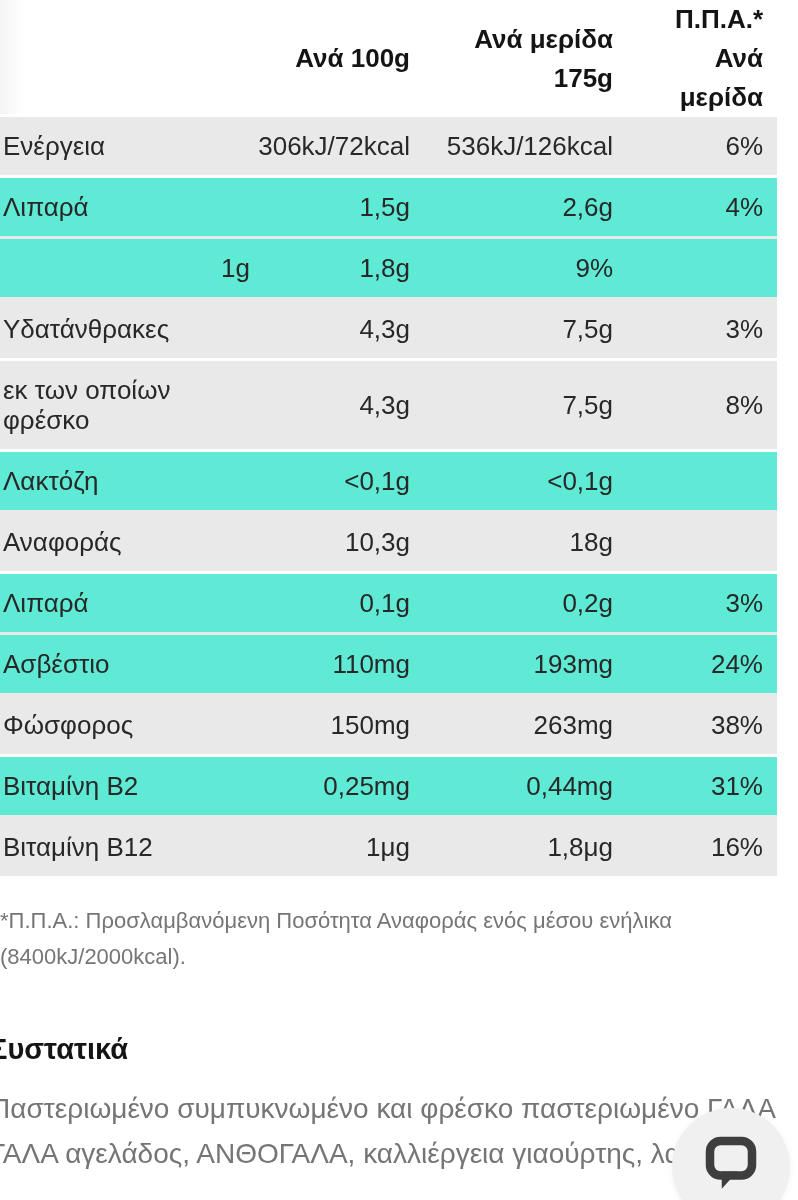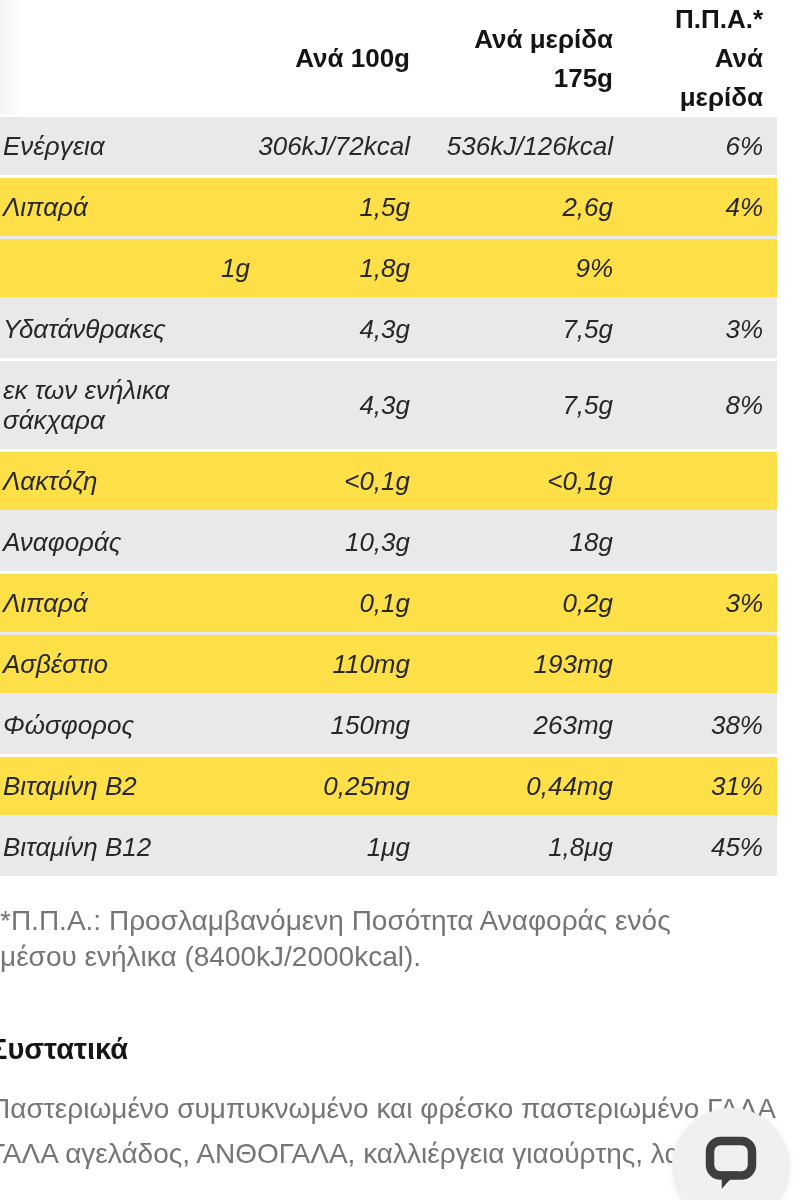--- a/index.html
+++ b/index.html
@@ -40,33 +40,33 @@
   .thead .cell{text-align:right;}
   .thead .cell.label{text-align:left;}
   .row{
     display:grid;
     grid-template-columns:250px 160px 203px 150px;
     align-items:center;
     padding:14px 14px 14px 0;
     font-size:26px;
     line-height:30px;
     border-bottom:3px solid var(--gray-row);
-    background:#fde047;
+    background:#5eead4;
   }
   .row.shaded{
     background:var(--gray-row);
     border-bottom-color:#fff;
   }
-  .row .cell{text-align:right;font-style:italic;}
+  .row .cell{text-align:right;}
   .row .cell.label{text-align:left;padding-left:3px;}
   
   .footnote{
     margin-top:24px;
     max-width:726px;
-    font-size:28px;
+    font-size:22px;
     line-height:36px;
     color:var(--text-muted);
   }
   
   .ingredients{margin-left:-10px;}
   .ingredients-heading{
     margin-top:58px;
     font-size:29px;
     font-weight:bold;
     color:var(--text-heading);
@@ -138,21 +138,21 @@
     <div class="cell">1,8g</div>
     <div class="cell">9%</div>
   </div>
       <div class="row shaded">
     <div class="cell label">Υδατάνθρακες</div>
     <div class="cell">4,3g</div>
     <div class="cell">7,5g</div>
     <div class="cell">3%</div>
   </div>
       <div class="row shaded">
-    <div class="cell label">εκ των ενήλικα σάκχαρα</div>
+    <div class="cell label">εκ των οποίων φρέσκο</div>
     <div class="cell">4,3g</div>
     <div class="cell">7,5g</div>
     <div class="cell">8%</div>
   </div>
       <div class="row">
     <div class="cell label">Λακτόζη</div>
     <div class="cell">&lt;0,1g</div>
     <div class="cell">&lt;0,1g</div>
     <div class="cell"></div>
   </div>
@@ -164,38 +164,39 @@
       <div class="row">
     <div class="cell label">Λιπαρά</div>
     <div class="cell">0,1g</div>
     <div class="cell">0,2g</div>
     <div class="cell">3%</div>
   </div>
       <div class="row">
     <div class="cell label">Ασβέστιο</div>
     <div class="cell">110mg</div>
     <div class="cell">193mg</div>
+    <div class="cell">24%</div>
   </div>
       <div class="row shaded">
     <div class="cell label">Φώσφορος</div>
     <div class="cell">150mg</div>
     <div class="cell">263mg</div>
     <div class="cell">38%</div>
   </div>
       <div class="row">
     <div class="cell label">Βιταμίνη B2</div>
     <div class="cell">0,25mg</div>
     <div class="cell">0,44mg</div>
     <div class="cell">31%</div>
   </div>
       <div class="row shaded">
     <div class="cell label">Βιταμίνη B12</div>
     <div class="cell">1μg</div>
     <div class="cell">1,8μg</div>
-    <div class="cell">45%</div>
+    <div class="cell">16%</div>
   </div>
     </div>
 </div>
 
 <p class="footnote">*Π.Π.Α.: Προσλαμβανόμενη Ποσότητα Αναφοράς ενός μέσου ενήλικα (8400kJ/2000kcal).</p>
 
 <div class="ingredients">
   <h2 class="ingredients-heading">Συστατικά</h2>
   <div class="ingredients-text">
     <div class="line">Παστεριωμένο συμπυκνωμένο και φρέσκο παστεριωμένο ΓΑΛΑ</div>

